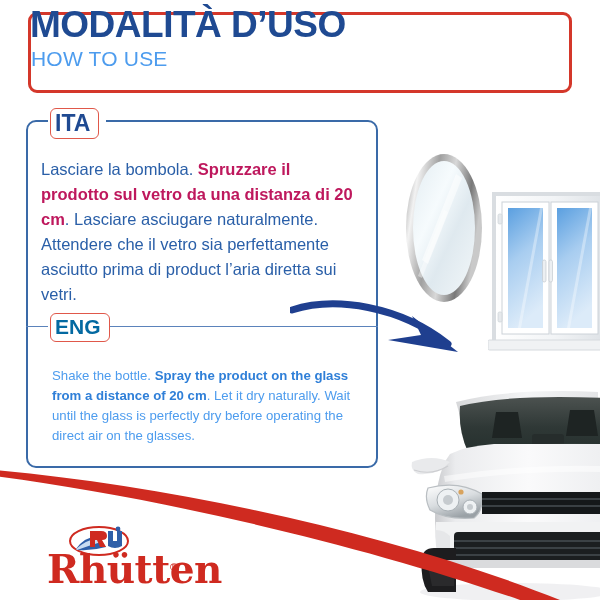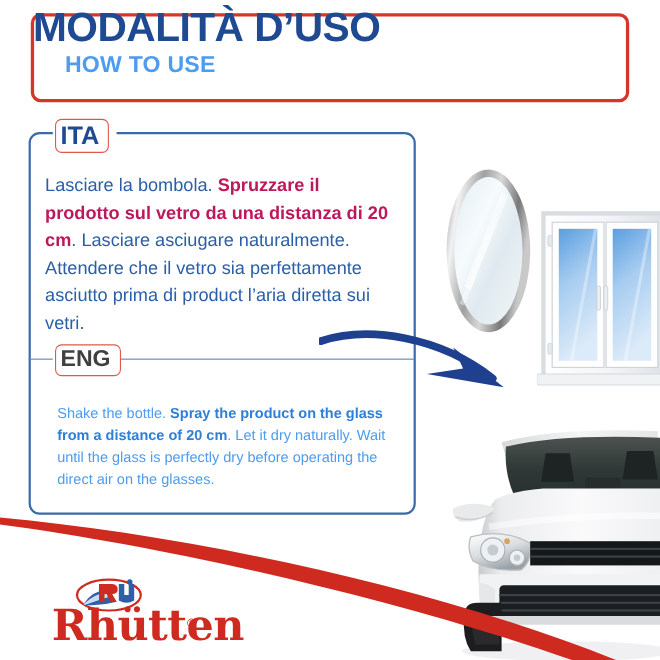--- a/index.html
+++ b/index.html
@@ -17,38 +17,38 @@
     border:3px solid #d4372a;border-radius:9px;background:#fff;
     box-sizing:border-box;
   }
   #title-main{
     position:absolute;left:30px;top:6px;
     font-size:37px;font-weight:bold;letter-spacing:-0.5px;
     color:#1f4a92;line-height:1;white-space:nowrap;
   }
   #title-sub{
     position:absolute;left:31px;top:48px;
-    font-size:21px;font-weight:bold;letter-spacing:0.2px;
-    color:#4d9cee;line-height:1;white-space:nowrap;padding-left:28px;
+    font-size:21px;font-weight:normal;letter-spacing:0.2px;
+    color:#4d9cee;line-height:1;white-space:nowrap;
   }
 
   
   #content-box{
     position:absolute;left:26px;top:120px;width:352px;height:348px;
     border:2px solid #3a6aa8;border-radius:10px;background:#fff;
     box-sizing:border-box;
   }
   .lang-badge{
     position:absolute;
     border:1.6px solid #e0584a;border-radius:6px;background:#fff;
     padding:1px 8px 2px 4px;font-weight:bold;line-height:1.15;
     z-index:5;
   }
   #badge-ita{left:50px;top:108px;font-size:23px;color:#1f4a92;}
-  #badge-eng{left:50px;top:313px;font-size:21px;color:#404040;}
+  #badge-eng{left:50px;top:313px;font-size:21px;color:#0369a1;}
 
   
   .badge-mask{position:absolute;background:#fff;z-index:4;}
   #mask-ita{left:48px;top:117px;width:58px;height:6px;}
   #mask-eng{left:48px;top:324px;width:62px;height:5px;}
 
   
   #section-divider{
     position:absolute;left:26px;top:326px;width:352px;height:0;
     border-top:1.4px solid #5b83bb;z-index:2;

